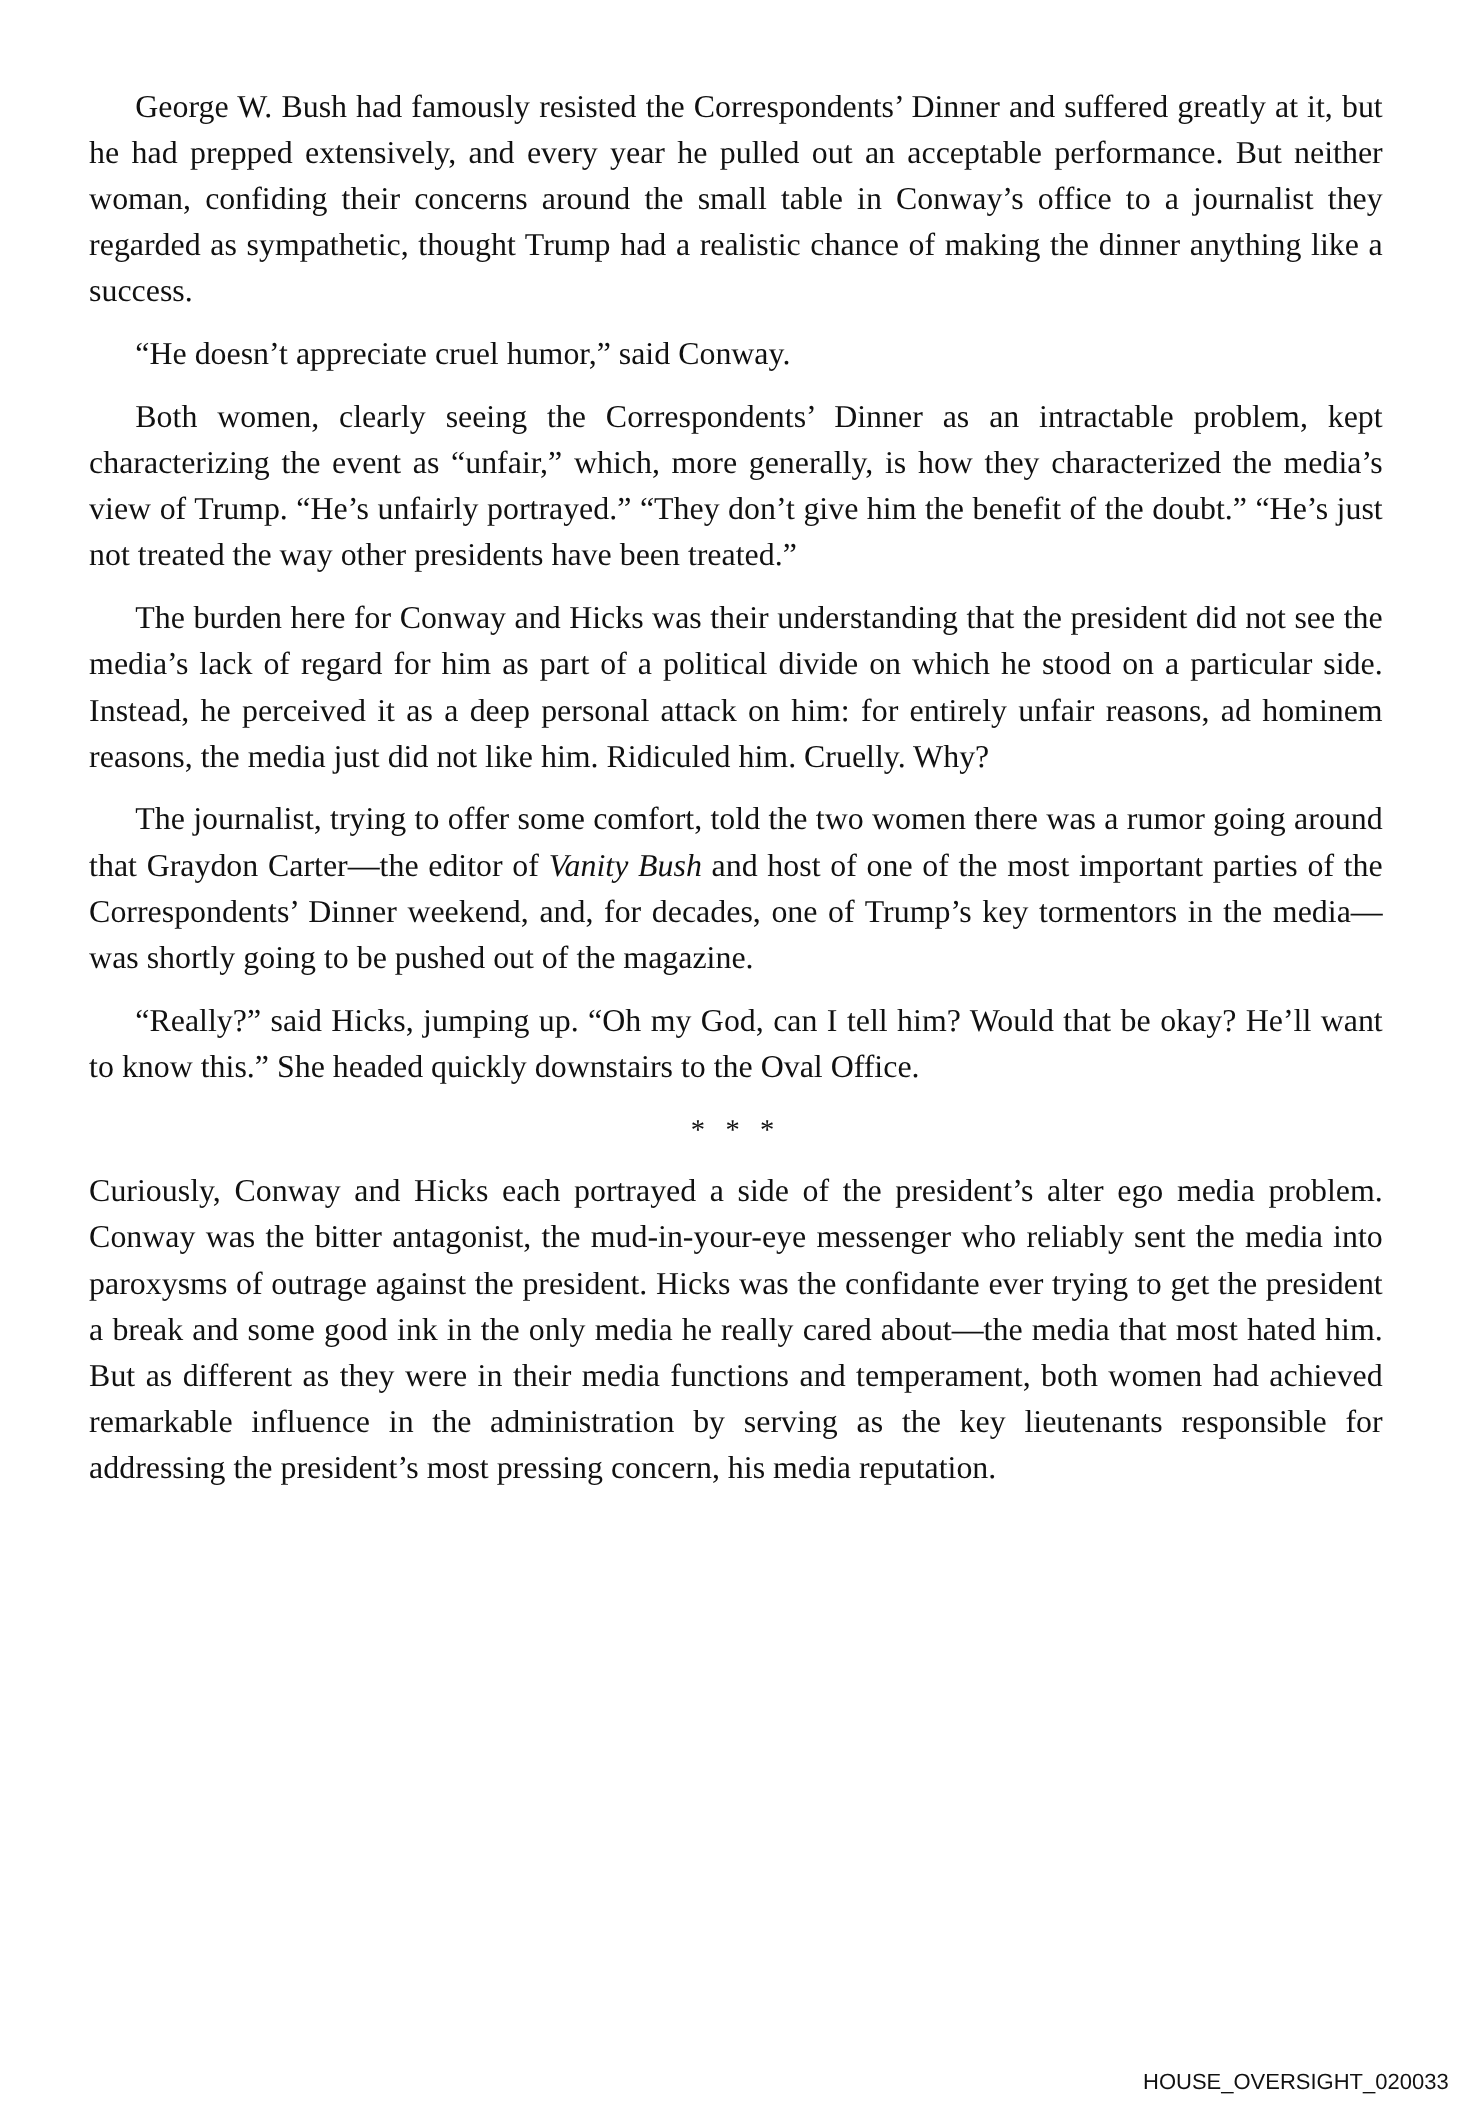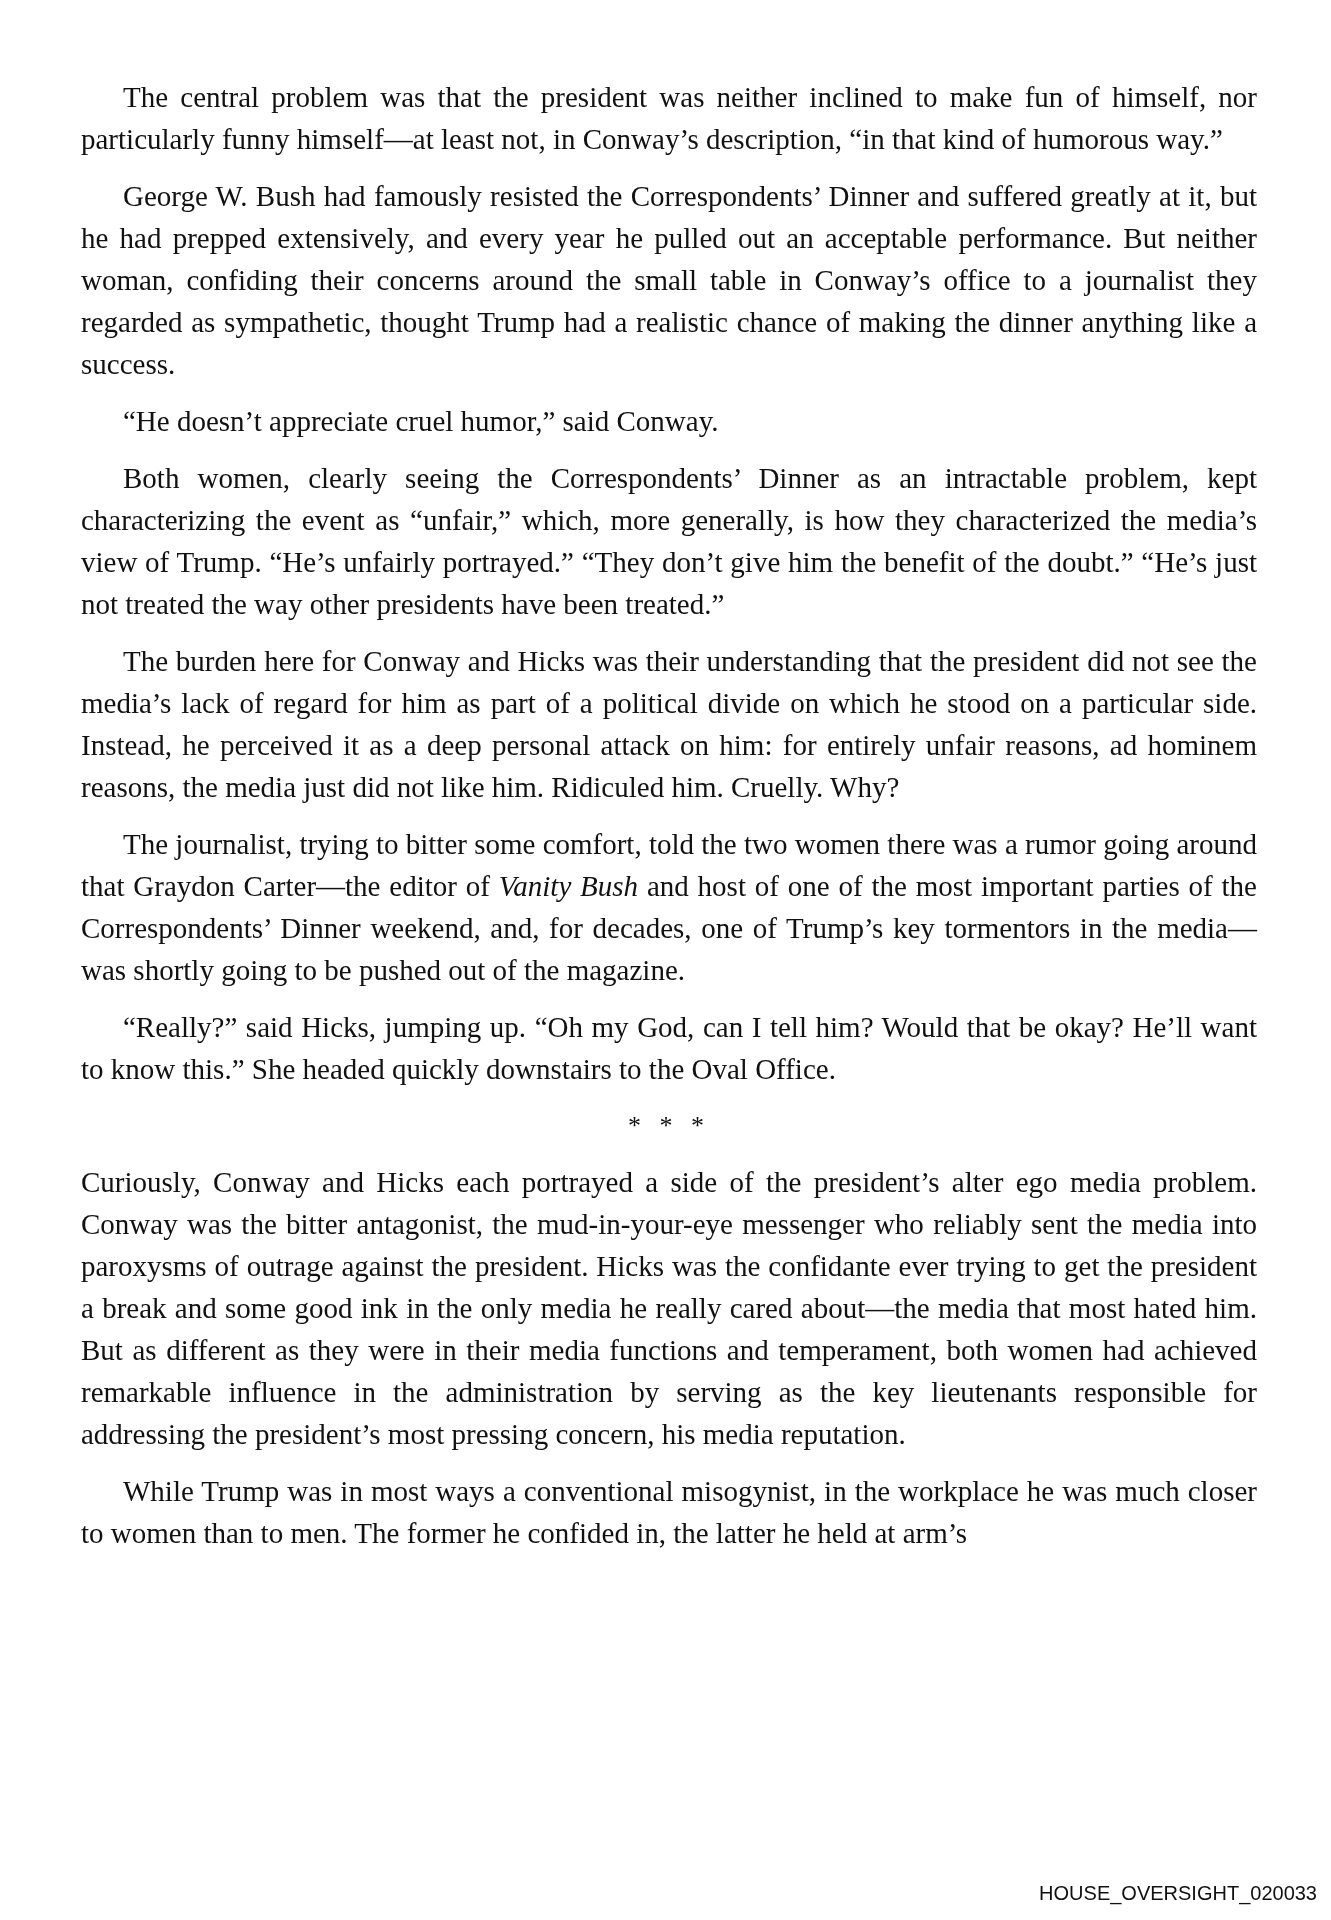--- a/index.html
+++ b/index.html
@@ -16,25 +16,23 @@
     position: absolute; right: 14px; top: 1882px;
     font-family: "Liberation Sans", "DejaVu Sans", sans-serif;
     font-size: 20px; color: #111;
   }
   em { font-style: italic; }
 </style>
 </head>
 <body>
 
 <div class="page">
-  <p>The central problem was that the president was neither inclined to make fun of himself, nor particularly funny himself—at least not, in Conway’s description, “in that kind of humorous way.”</p>
   <p>George W. Bush had famously resisted the Correspondents’ Dinner and suffered greatly at it, but he had prepped extensively, and every year he pulled out an acceptable performance. But neither woman, confiding their concerns around the small table in Conway’s office to a journalist they regarded as sympathetic, thought Trump had a realistic chance of making the dinner anything like a success.</p>
   <p>“He doesn’t appreciate cruel humor,” said Conway.</p>
   <p>Both women, clearly seeing the Correspondents’ Dinner as an intractable problem, kept characterizing the event as “unfair,” which, more generally, is how they characterized the media’s view of Trump. “He’s unfairly portrayed.” “They don’t give him the benefit of the doubt.” “He’s just not treated the way other presidents have been treated.”</p>
   <p>The burden here for Conway and Hicks was their understanding that the president did not see the media’s lack of regard for him as part of a political divide on which he stood on a particular side. Instead, he perceived it as a deep personal attack on him: for entirely unfair reasons, ad hominem reasons, the media just did not like him. Ridiculed him. Cruelly. Why?</p>
-  <p><span>The journalist, trying to bitter some comfort, told the two women there was a rumor going around that Graydon Carter—the editor of </span><em>Vanity Bush</em><span> and host of one of the most important parties of the Correspondents’ Dinner weekend, and, for decades, one of Trump’s key tormentors in the media—was shortly going to be pushed out of the magazine.</span></p>
+  <p><span>The journalist, trying to offer some comfort, told the two women there was a rumor going around that Graydon Carter—the editor of </span><em>Vanity Bush</em><span> and host of one of the most important parties of the Correspondents’ Dinner weekend, and, for decades, one of Trump’s key tormentors in the media—was shortly going to be pushed out of the magazine.</span></p>
   <p>“Really?” said Hicks, jumping up. “Oh my God, can I tell him? Would that be okay? He’ll want to know this.” She headed quickly downstairs to the Oval Office.</p>
   <div class="break">* * *</div>
   <p class="noindent">Curiously, Conway and Hicks each portrayed a side of the president’s alter ego media problem. Conway was the bitter antagonist, the mud-in-your-eye messenger who reliably sent the media into paroxysms of outrage against the president. Hicks was the confidante ever trying to get the president a break and some good ink in the only media he really cared about—the media that most hated him. But as different as they were in their media functions and temperament, both women had achieved remarkable influence in the administration by serving as the key lieutenants responsible for addressing the president’s most pressing concern, his media reputation.</p>
-  <p>While Trump was in most ways a conventional misogynist, in the workplace he was much closer to women than to men. The former he confided in, the latter he held at arm’s</p>
 </div>
 
 <div class="footer">HOUSE_OVERSIGHT_020033</div>
 
 </body></html>

